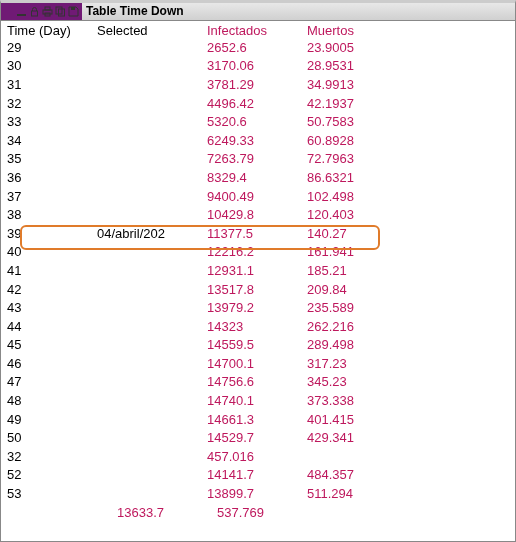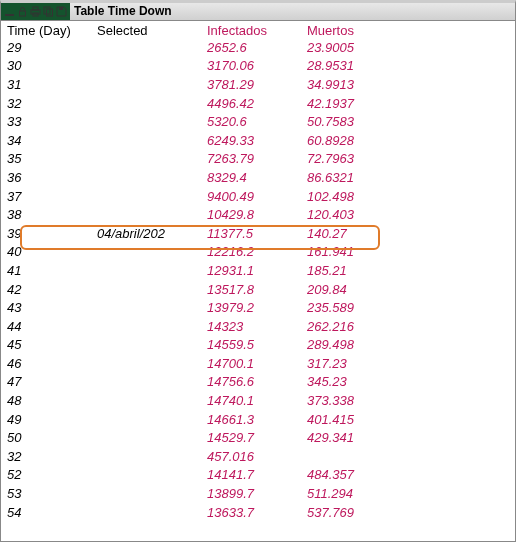--- a/index.html
+++ b/index.html
@@ -1,24 +1,24 @@
 <!DOCTYPE html>
 <html><head>
 <meta charset="utf-8">
 <style>
   html,body{margin:0;padding:0;font-family:"Segoe UI",Tahoma,sans-serif;font-size:13px;background:#fff;color:#000;}
   .wrap{width:516px;height:542px;position:relative;overflow:hidden;border:1px solid #888;border-top:3px solid #ccc;box-sizing:border-box;}
-  .titlebar{display:flex;align-items:center;background:#14532d;height:17px;border-bottom:1px solid #888;}
+  .titlebar{display:flex;align-items:center;background:#701a75;height:17px;border-bottom:1px solid #888;padding-left:12px;}
   .ctrls{display:flex;gap:0px;padding:0 2px;}
   .ctrl{width:13px;height:13px;display:flex;align-items:center;justify-content:center;font-size:9px;line-height:1;color:#333;cursor:pointer;}
   .ctrl svg{display:block;}
   .title{font-weight:bold;font-size:12px;padding-left:4px;flex:1;background:linear-gradient(#e8e8e8,#d0d0d0);height:100%;line-height:17px;}
   .hdr,.row{display:flex;}
   .hdr{padding:2px 0 0 6px;font-size:13px;}
-  .row{padding:0 0 0 6px;height:18.6px;align-items:center;font-style:italic;}
+  .row{padding:0 0 0 6px;height:18.6px;align-items:center;}
   .c-time{width:90px;}
   .c-sel{width:110px;}
   .c-inf{width:100px;}
   .c-mue{width:100px;}
   .blue{color:#be185d;}
   .hl{position:absolute;border:2px solid #e07b2a;border-radius:6px;pointer-events:none;}
 </style>
 </head>
 <body>
 <div class="wrap">
@@ -210,21 +210,20 @@
         <div class="c-inf blue">14141.7</div>
         <div class="c-mue blue">484.357</div>
       </div>
       <div class="row">
         <div class="c-time">53</div>
         <div class="c-sel"></div>
         <div class="c-inf blue">13899.7</div>
         <div class="c-mue blue">511.294</div>
       </div>
       <div class="row">
-        <div class="c-time">54</div>
         <div class="c-sel"></div>
         <div class="c-inf blue">13633.7</div>
         <div class="c-mue blue">537.769</div>
       </div>
     </div>
 
   <div id="hl" class="hl" style="left: 19px; top: 221.938px; width: 356px; height: 20.5938px;"></div>
 </div>
 
 </body></html>

